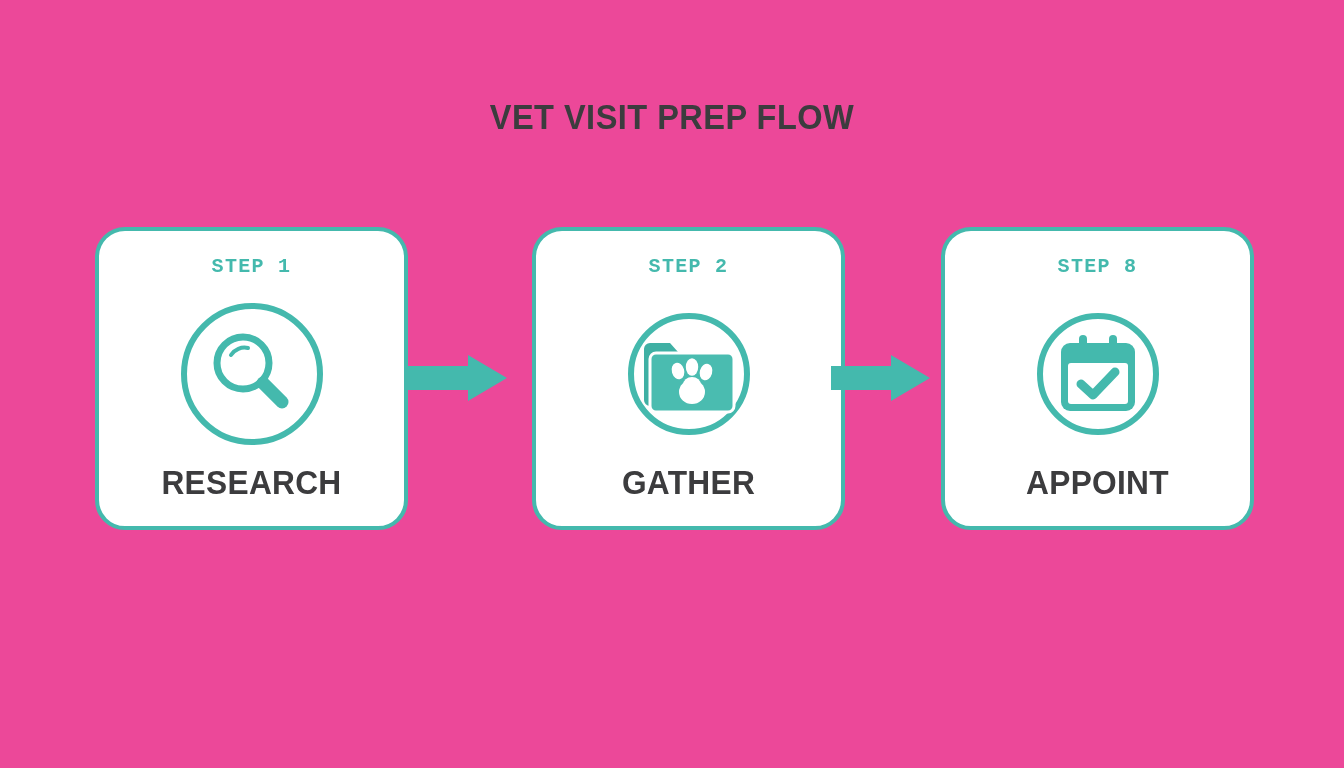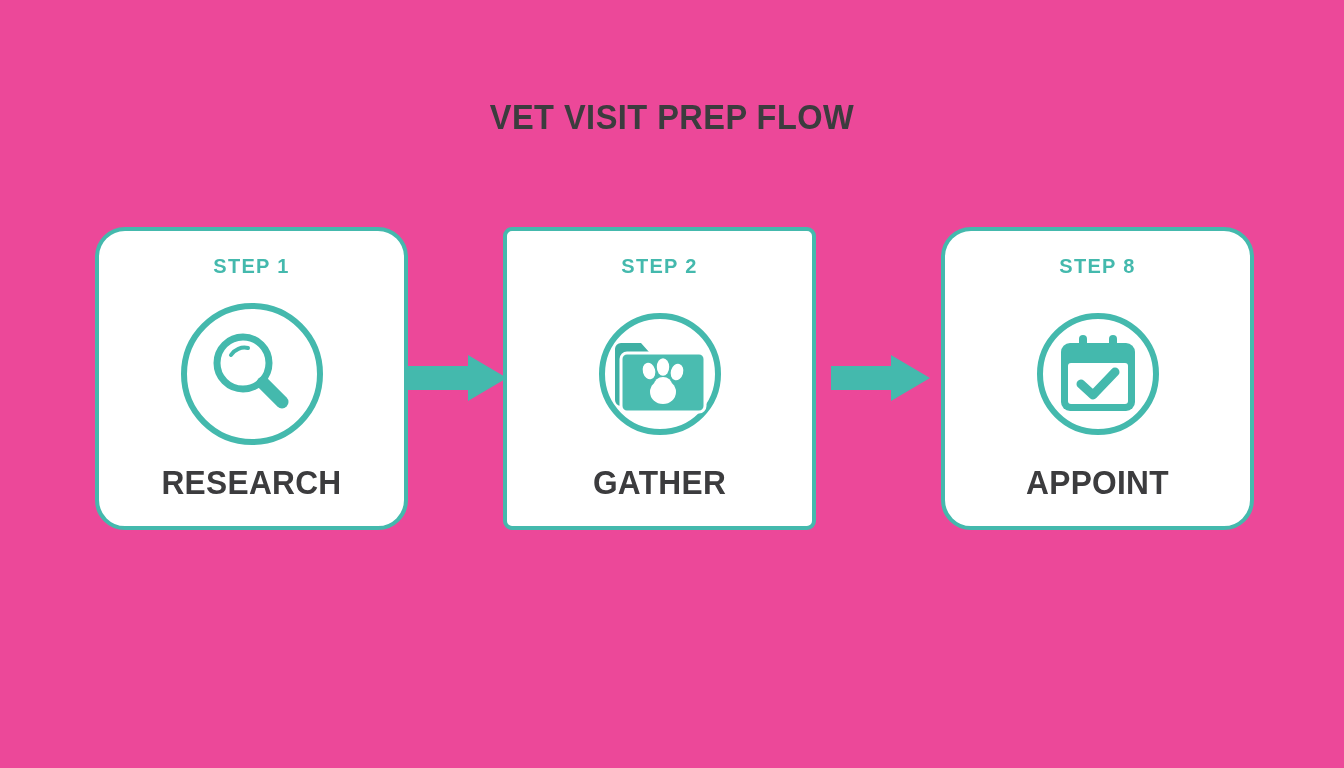--- a/index.html
+++ b/index.html
@@ -42,33 +42,34 @@
     position: absolute;
     top: 227px;
     width: 313px;
     height: 303px;
     box-sizing: border-box;
     border: 4px solid #44b9ad;
     border-radius: 30px;
     background: #ffffff;
   }
   #card-1 { left: 95px; }
-  #card-2 { left: 503px; border-radius: 9px; }
+  #card-2 { left: 532px; }
   #card-3 { left: 941px; }
 
   .step-label {
     position: absolute;
     left: 0;
     top: 24px;
     width: 100%;
     text-align: center;
     font-size: 20px;
     font-weight: 700;
     letter-spacing: 1.3px;
     color: #44b9ad;
+    font-family: Liberation Mono, monospace;
   }
 
   .icon-wrap {
     position: absolute;
     left: 50%;
     top: 68px;
     width: 150px;
     height: 150px;
     margin-left: -75px;
   }

